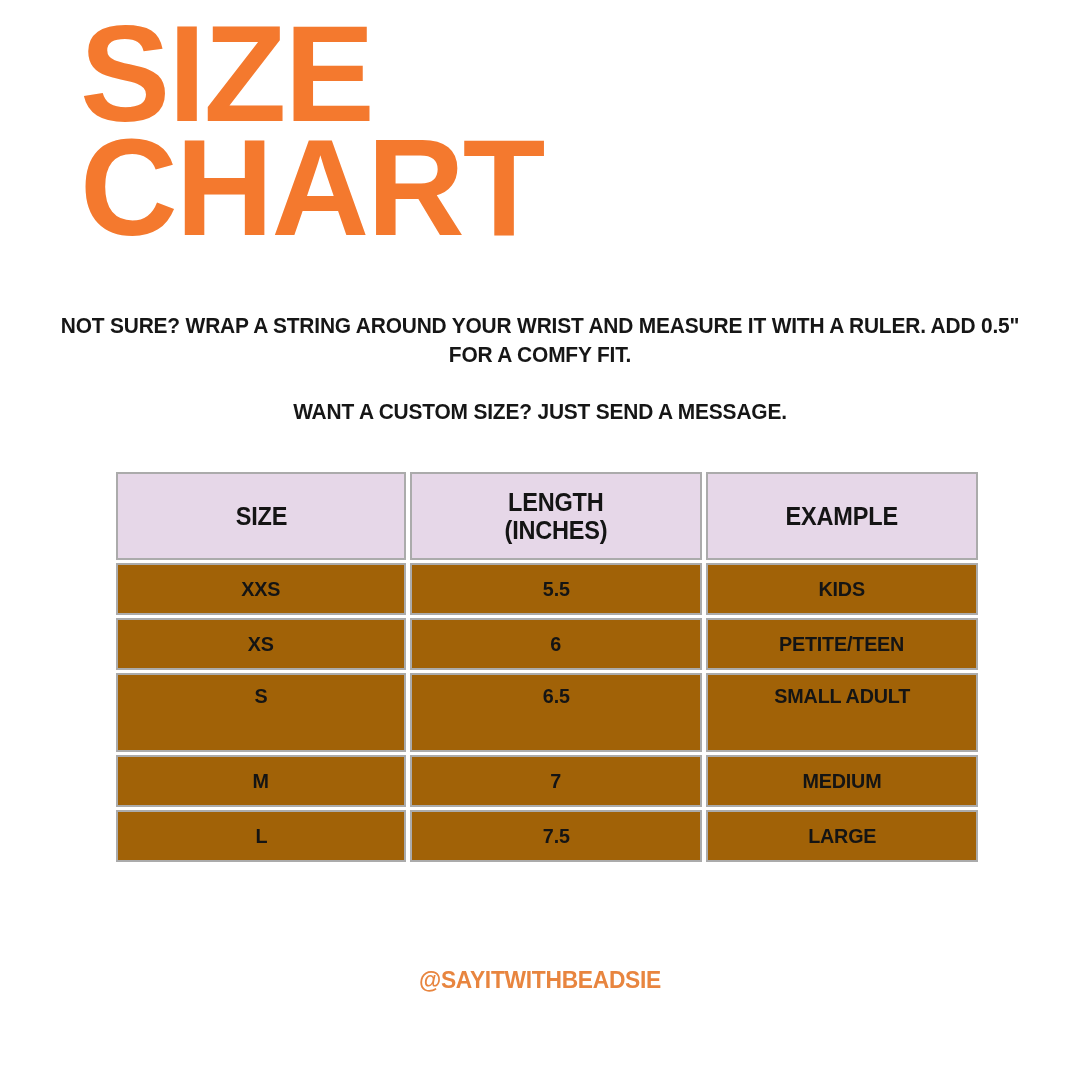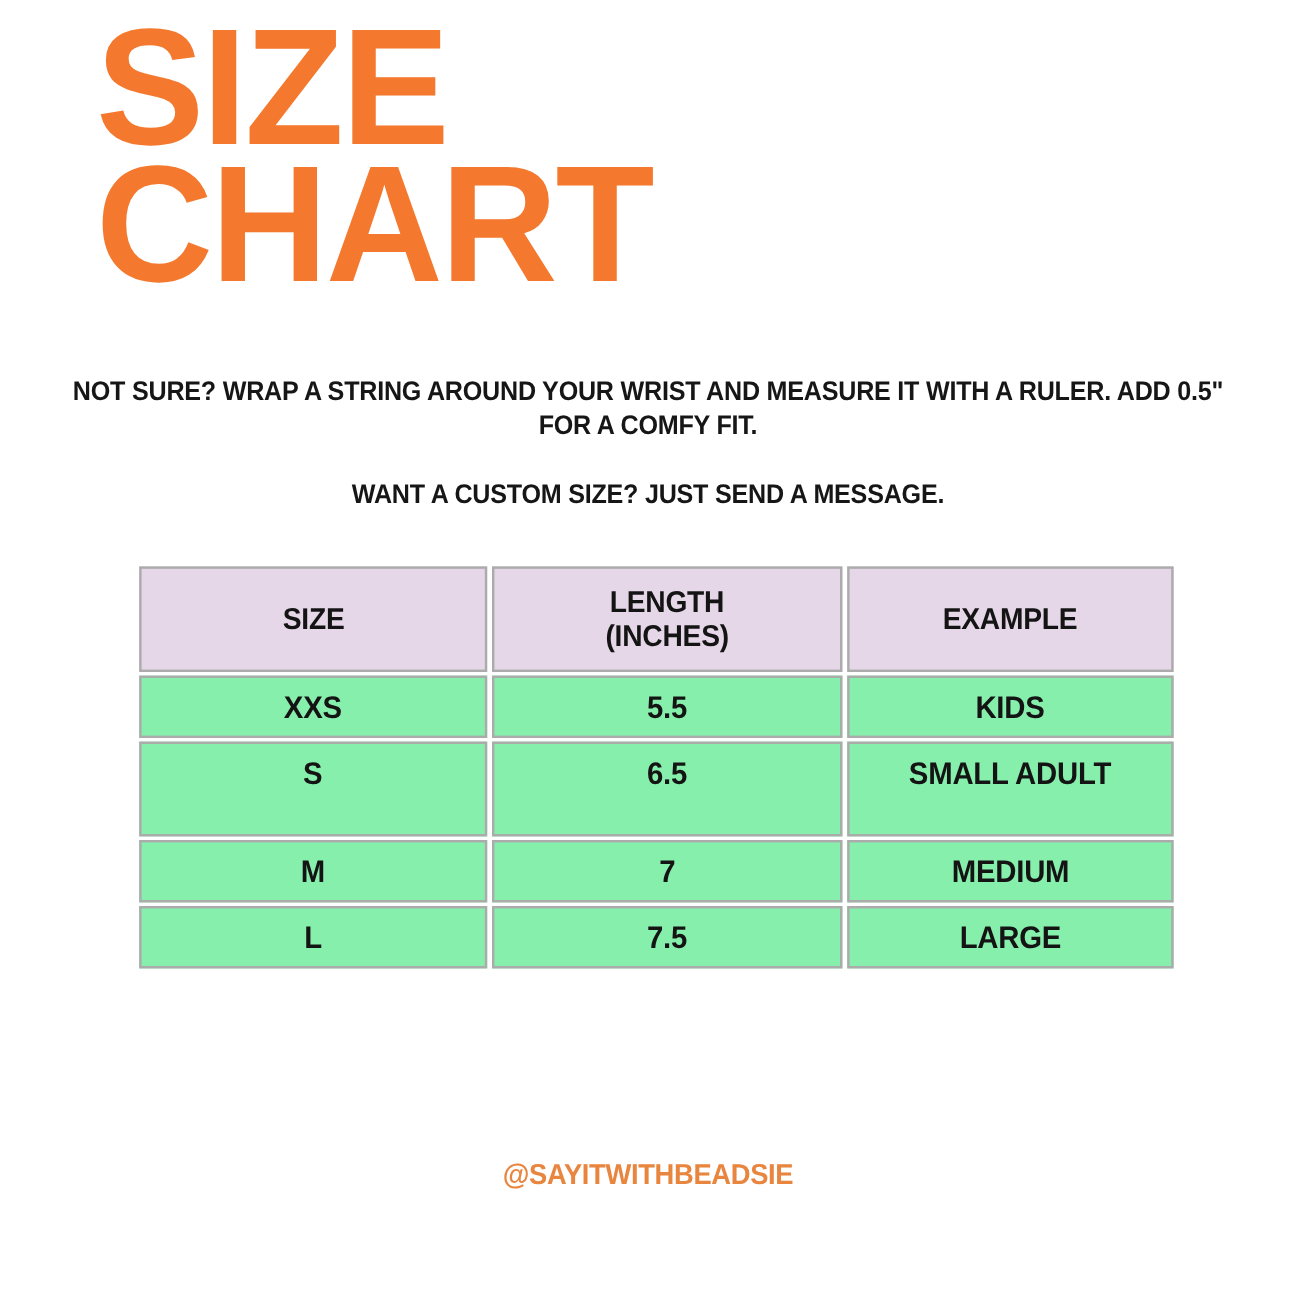--- a/index.html
+++ b/index.html
@@ -84,25 +84,25 @@
     border-spacing: 4px 3px;
     table-layout: fixed;
   }
   .size-table col.c1 { width: 290px; }
   .size-table col.c2 { width: 292px; }
   .size-table col.c3 { width: 272px; }
 
   .size-table th,
   .size-table td {
     border: 2px solid #ABABAB;
-    background: #86efac;
+    background: #a16207;
     text-align: center;
     font-weight: 700;
     color: #141414;
-    font-size: 26px;
+    font-size: 21px;
     letter-spacing: -0.2px;
     padding: 0;
     vertical-align: middle;
   }
 
   .size-table thead th {
     background: #E6D7E8;
     height: 84px;
     font-size: 25px;
     line-height: 1.12;
@@ -177,20 +177,25 @@
       </tr>
     </thead>
     <tbody>
 
       <tr class="r-short">
         <td><span class="cell-txt">XXS</span></td>
         <td><span class="cell-txt">5.5</span></td>
         <td><span class="cell-txt">KIDS</span></td>
       </tr>
 
+      <tr class="r-short">
+        <td><span class="cell-txt">XS</span></td>
+        <td><span class="cell-txt">6</span></td>
+        <td><span class="cell-txt">PETITE/TEEN</span></td>
+      </tr>
 
       <tr class="r-tall">
         <td><span class="cell-txt">S</span></td>
         <td><span class="cell-txt">6.5</span></td>
         <td><span class="cell-txt">SMALL ADULT</span></td>
       </tr>
 
       <tr class="r-short">
         <td><span class="cell-txt">M</span></td>
         <td><span class="cell-txt">7</span></td>

